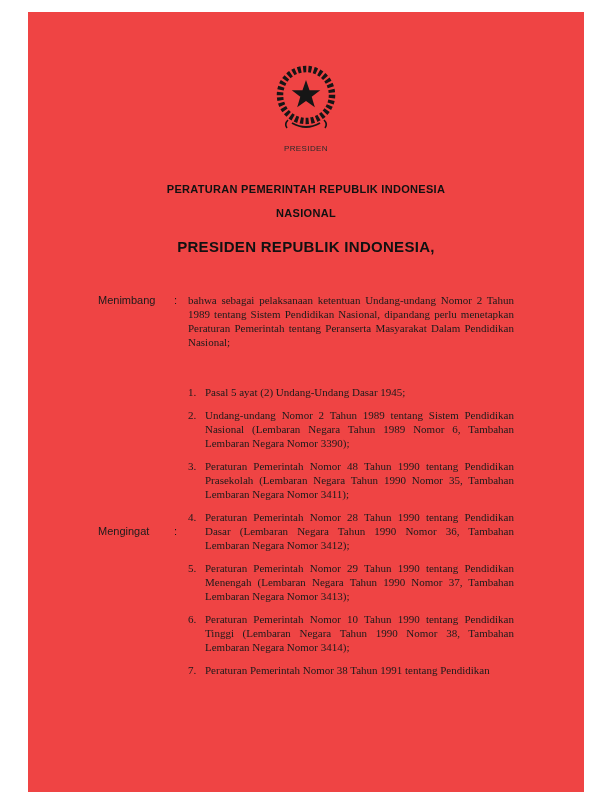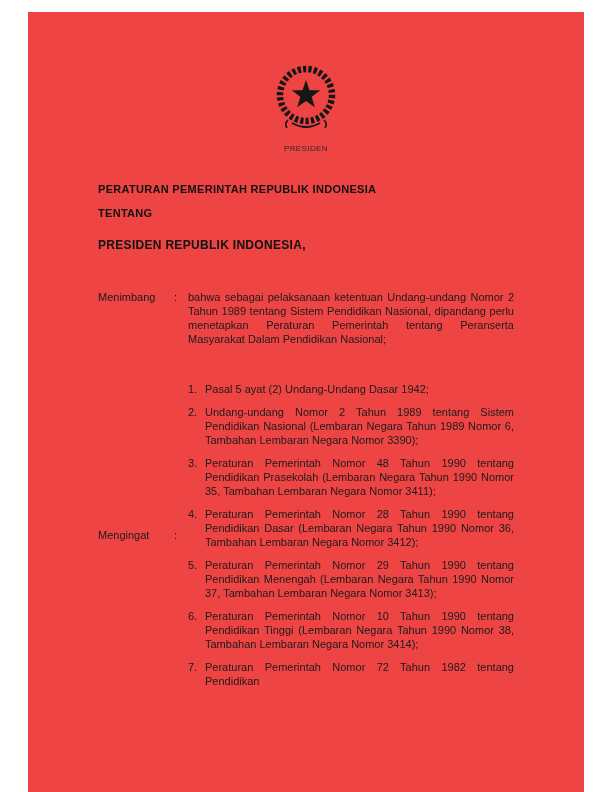--- a/index.html
+++ b/index.html
@@ -23,47 +23,49 @@
   .agency {
     margin-top: 2px;
     font-size: 8px;
     line-height: 1.35;
     letter-spacing: 0.4px;
     color: #2a2a2a;
   }
   
   .title-block {
     margin-top: 28px;
+    text-align: center;
   }
   .title-line {
     font-size: 11px;
     font-weight: bold;
     letter-spacing: 0.3px;
     margin-bottom: 12px;
     color: #111;
   }
   .preamble-heading {
     margin-top: 19px;
-    font-size: 12px;
+    text-align: center;
+    font-size: 15px;
     font-weight: bold;
     letter-spacing: 0.3px;
     color: #111;
   }
   
   .clause {
     display: flex;
     align-items: flex-start;
     font-size: 11px;
     line-height: 14px;
   }
   .clause-considering { margin-top: 38px; }
   .clause-recalling { margin-top: 36px; align-items: center; }
   .clause-label { width: 76px; flex-shrink: 0; }
   .clause-colon { width: 14px; flex-shrink: 0; }
-  .clause-body { flex: 1; text-align: justify; }
+  .clause-body { flex: 1; text-align: justify; font-family: Liberation Serif, serif; }
   
   .legal-item {
     display: flex;
     align-items: flex-start;
     margin-bottom: 9px;
   }
   .legal-item:last-child { margin-bottom: 0; }
   .item-num { width: 17px; flex-shrink: 0; }
   .item-text { flex: 1; text-align: justify; }
 </style>
@@ -80,39 +82,39 @@
       <path d="M30 62 q-4 4 -1 8" fill="none" stroke="#161616" stroke-width="1.6"></path>
       <path d="M66 62 q4 4 1 8" fill="none" stroke="#161616" stroke-width="1.6"></path>
     </svg>
     <div class="agency">
       <div>PRESIDEN</div>
     </div>
   </div>
 
   <div class="title-block">
     <div class="title-line">PERATURAN PEMERINTAH REPUBLIK INDONESIA</div>
-    <div class="title-line">TENTANG</div>
+    <div class="title-line">NASIONAL</div>
   </div>
 
   <div class="preamble-heading">PRESIDEN REPUBLIK INDONESIA,</div>
 
   <div class="clause clause-considering">
     <div class="clause-label">Menimbang</div>
     <div class="clause-colon">:</div>
     <div class="clause-body">bahwa sebagai pelaksanaan ketentuan Undang-undang Nomor 2 Tahun 1989 tentang Sistem Pendidikan Nasional, dipandang perlu menetapkan Peraturan Pemerintah tentang Peranserta Masyarakat Dalam Pendidikan Nasional;</div>
   </div>
 
   <div class="clause clause-recalling">
     <div class="clause-label">Mengingat</div>
     <div class="clause-colon">:</div>
     <div class="clause-body">
 
       <div class="legal-item">
         <div class="item-num">1.</div>
-        <div class="item-text">Pasal 5 ayat (2) Undang-Undang Dasar 1942;</div>
+        <div class="item-text">Pasal 5 ayat (2) Undang-Undang Dasar 1945;</div>
       </div>
 
       <div class="legal-item">
         <div class="item-num">2.</div>
         <div class="item-text">Undang-undang Nomor 2 Tahun 1989 tentang Sistem Pendidikan Nasional (Lembaran Negara Tahun 1989 Nomor 6, Tambahan Lembaran Negara Nomor 3390);</div>
       </div>
 
       <div class="legal-item">
         <div class="item-num">3.</div>
         <div class="item-text">Peraturan Pemerintah Nomor 48 Tahun 1990 tentang Pendidikan Prasekolah (Lembaran Negara Tahun 1990 Nomor 35, Tambahan Lembaran Negara Nomor 3411);</div>
@@ -128,19 +130,19 @@
         <div class="item-text">Peraturan Pemerintah Nomor 29 Tahun 1990 tentang Pendidikan Menengah (Lembaran Negara Tahun 1990 Nomor 37, Tambahan Lembaran Negara Nomor 3413);</div>
       </div>
 
       <div class="legal-item">
         <div class="item-num">6.</div>
         <div class="item-text">Peraturan Pemerintah Nomor 10 Tahun 1990 tentang  Pendidikan Tinggi (Lembaran Negara Tahun 1990 Nomor 38, Tambahan Lembaran Negara Nomor 3414);</div>
       </div>
 
       <div class="legal-item">
         <div class="item-num">7.</div>
-        <div class="item-text">Peraturan Pemerintah Nomor 72 Tahun 1982 tentang Pendidikan</div>
+        <div class="item-text">Peraturan Pemerintah Nomor 38 Tahun 1991 tentang Pendidikan</div>
       </div>
 
     </div>
   </div>
 
 </div>
 
 </body></html>

